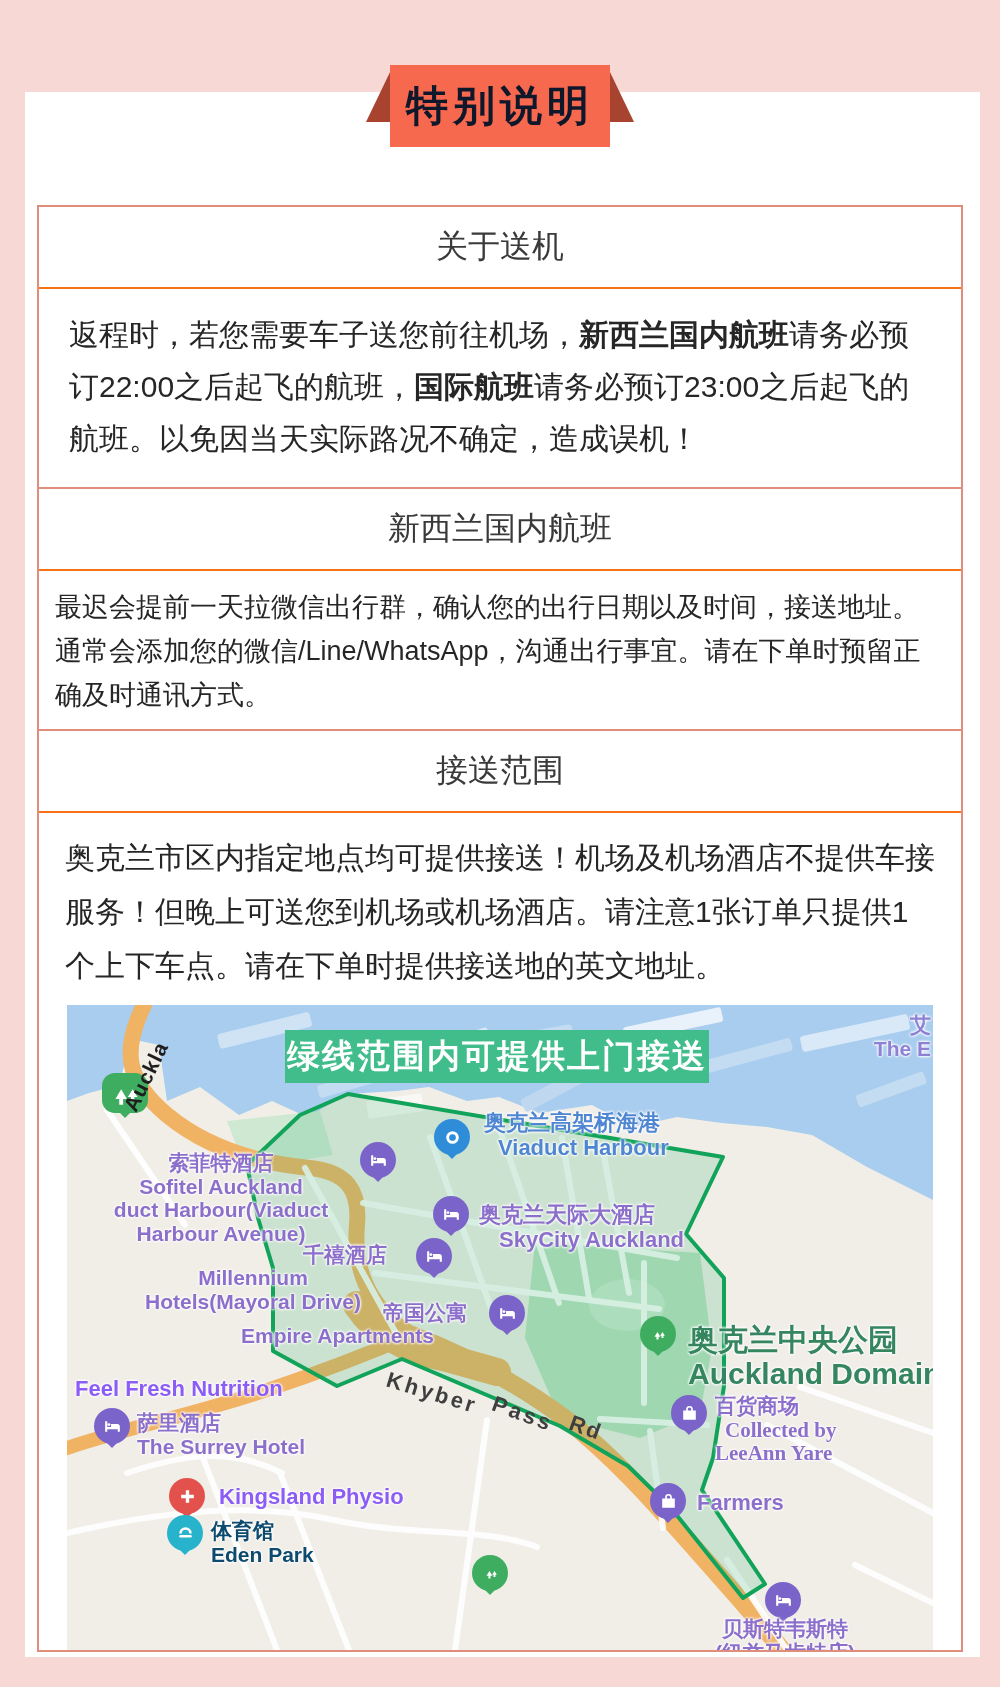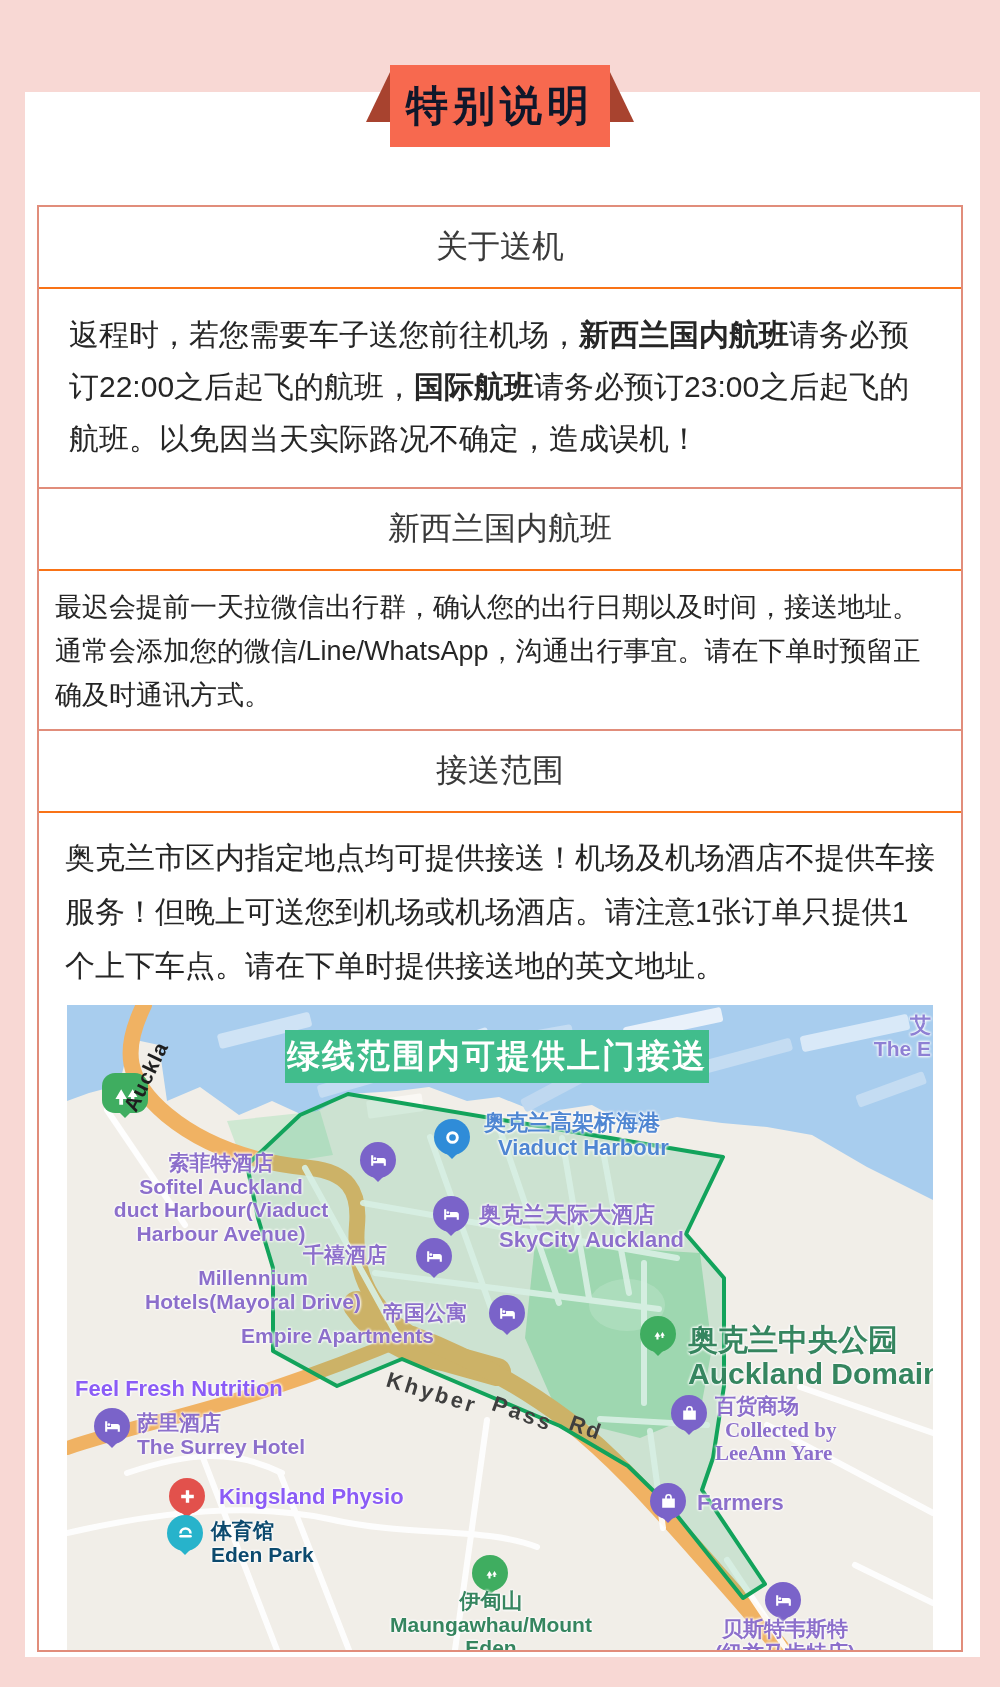--- a/index.html
+++ b/index.html
@@ -264,25 +264,20 @@
               <path d="M6.8 7.2V6a3.2 3.2 0 016.4 0v1.2H16V16H4V7.2h2.8zm1.6 0h3.2V6a1.6 1.6 0 00-3.2 0v1.2z" fill="#fff"></path>
             </svg>
         </div>
         <div class="lbl c-purple" style="left:630px;top:486px;font-size:22px;">Farmers</div>
 
         <div class="pin pin-tree" style="left:423px;top:568px;">
           <svg viewBox="0 0 20 20" fill="#fff">
               <path d="M6.2 12.2L9 7.6l2.8 4.6H10v2.6H8v-2.6zM11.6 11.2l2.2-3.6 2.2 3.6h-1.3v2.2h-1.8v-2.2z"></path>
             </svg>
         </div>
-        <div class="lbl c-green ta-c" style="left:298px;top:584px;width:252px;">
-          <div>伊甸山</div>
-          <div>Maungawhau/Mount</div>
-          <div>Eden</div>
-        </div>
 
         <div class="pin pin-hotel" style="left:716px;top:595px;">
           <svg viewBox="0 0 20 20">
               <path d="M3 5v10h2v-2.4h10V15h2v-5.2c0-1.3-1-2.3-2.3-2.3H8.6v3H5V5H3z" fill="#fff"></path>
               <circle cx="6.6" cy="8.2" r="1.4" fill="#fff"></circle>
             </svg>
         </div>
         <div class="lbl c-purple ta-c" style="left:636px;top:612px;width:164px;">
           <div>贝斯特韦斯特</div>
           <div>(纽兹马肯特店)</div>

